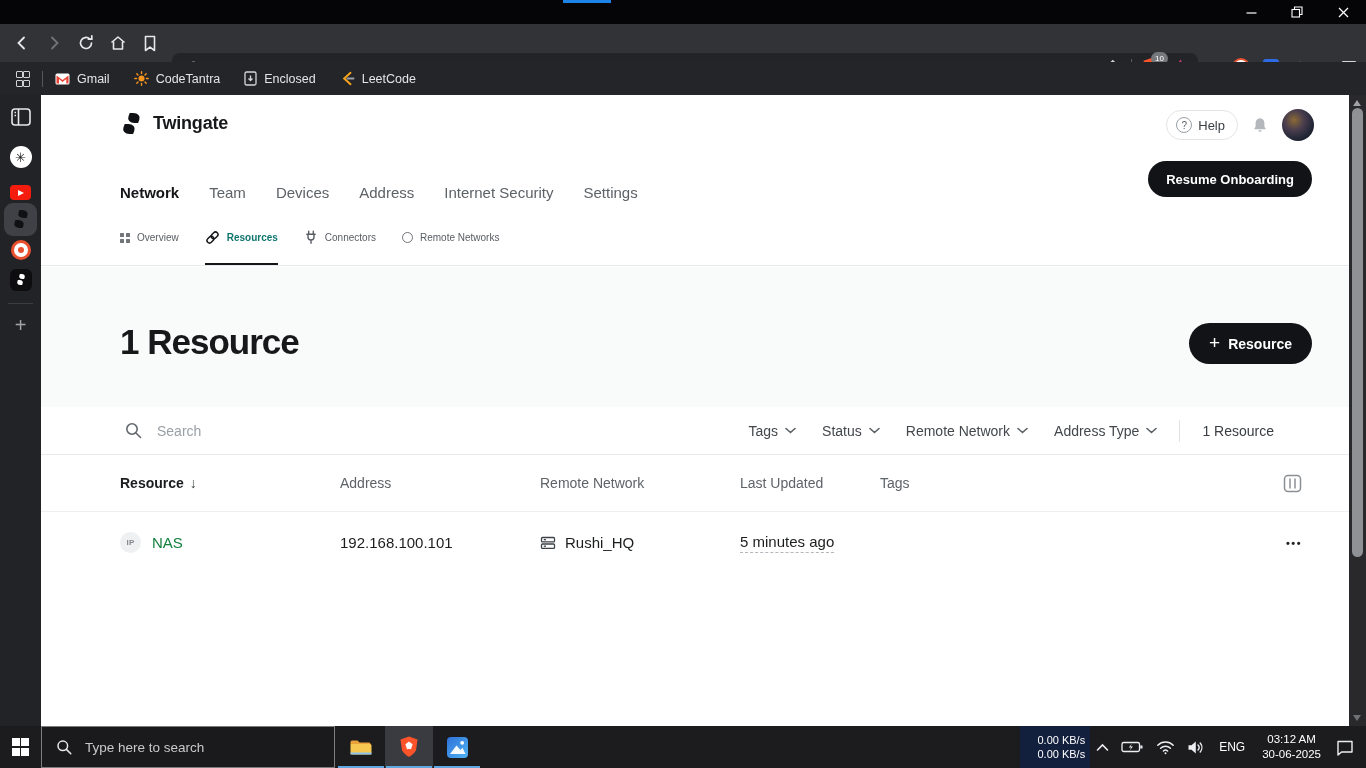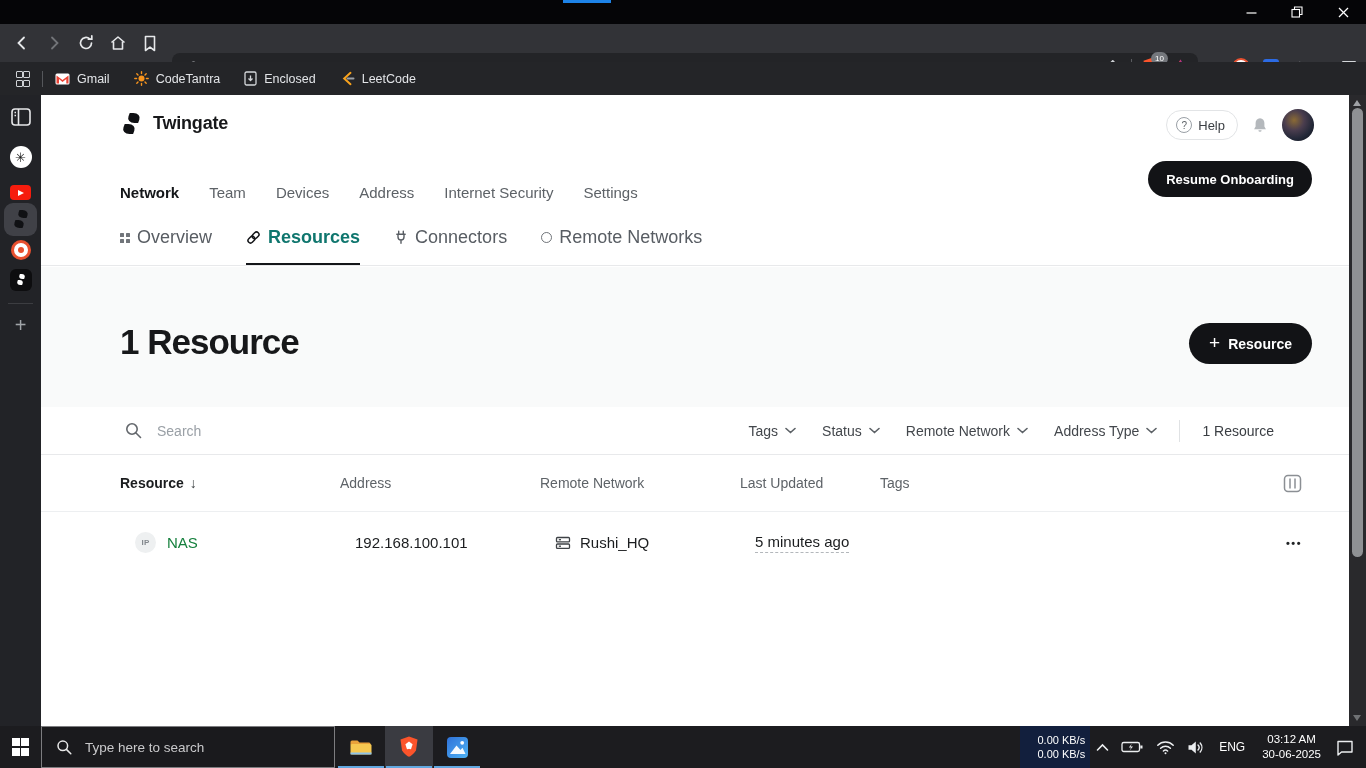--- a/index.html
+++ b/index.html
@@ -60,21 +60,21 @@
     padding:0 12px 0 9px;font-size:13px;color:#3a3e43;background:#fff;}
   .q-circle{width:16px;height:16px;border:1.4px solid #9aa0a6;border-radius:50%;box-sizing:border-box;
     display:flex;align-items:center;justify-content:center;font-size:10px;color:#5f6469;}
   .bell-circle{width:30px;height:30px;border-radius:50%;display:flex;align-items:center;justify-content:center;}
   .avatar{width:32px;height:32px;border-radius:50%;
     background:radial-gradient(circle at 38% 35%,#8a6a35 0%,#4a3d4e 35%,#232838 65%,#0b0d13 100%);}
   .resume-btn{position:absolute;right:37px;top:66px;height:36px;background:#121316;color:#fff;border-radius:18px;
     display:flex;align-items:center;padding:0 18px;font-size:13px;font-weight:700;}
   
   .subnav{position:absolute;top:117px;left:0;right:0;height:54px;border-bottom:1px solid #e8e9eb;
-    display:flex;align-items:stretch;padding-left:79px;gap:34px;font-size:18px;color:#585d63;box-sizing:border-box;}
+    display:flex;align-items:stretch;padding-left:79px;gap:26px;font-size:10px;color:#585d63;box-sizing:border-box;}
   .sn-item{display:flex;align-items:center;gap:7px;border-bottom:2px solid transparent;}
   .sn-item.active{color:#0f766e;font-weight:700;border-bottom-color:#141619;}
   .grid4{display:grid;grid-template-columns:4px 4px;grid-gap:2px;}
   .grid4 i{width:4px;height:4px;background:currentColor;border-radius:0.5px;opacity:.85;}
   .circ-ic{width:11px;height:11px;border:1.6px solid currentColor;border-radius:50%;box-sizing:border-box;opacity:.85;}
   
   .band{position:absolute;top:172px;left:0;right:0;height:140px;background:#f9fafa;}
   .h1{position:absolute;left:79px;top:55px;font-size:35px;font-weight:700;color:#17181a;letter-spacing:-1px;}
   .add-btn{position:absolute;right:37px;top:56px;height:41px;background:#121316;color:#fff;border-radius:21px;
     display:flex;align-items:center;gap:8px;padding:0 20px;font-size:14px;font-weight:700;}
@@ -91,21 +91,21 @@
   .count{color:#3a3e43;}
   .thead{position:absolute;top:48px;left:0;right:0;height:57px;display:flex;align-items:center;
     padding:0 47px 0 79px;box-sizing:border-box;border-bottom:1px solid #edeff1;font-size:14px;color:#5e6368;}
   .col-res{width:220px;display:flex;align-items:center;gap:6px;color:#1a1c1e;font-weight:700;}
   .col-addr{width:200px;}
   .col-rn{width:200px;}
   .col-lu{width:140px;}
   .col-tags{flex:1;}
   .col-actions{width:40px;display:flex;justify-content:flex-end;}
   .sort-arrow{font-size:14px;color:#3c4043;font-weight:400;}
-  .trow{position:absolute;top:105px;left:15px;right:0;height:61px;display:flex;align-items:center;
+  .trow{position:absolute;top:105px;left:0;right:0;height:61px;display:flex;align-items:center;
     padding:0 47px 0 79px;box-sizing:border-box;font-size:15px;color:#1b1d1f;}
   .res-cell{width:220px;display:flex;align-items:center;gap:11px;}
   .ip-badge{width:21px;height:21px;border-radius:50%;background:#eef0f1;color:#82878c;font-size:8px;font-weight:700;
     display:flex;align-items:center;justify-content:center;letter-spacing:.2px;}
   .res-name{font-weight:500;color:#15803d;}
   .rn-cell{width:200px;display:flex;align-items:center;gap:9px;}
   .lu-cell{width:140px;}
   .lu-text{display:inline-block;border-bottom:1px dashed #b3b7bb;padding-bottom:2px;}
   .ellipsis{font-size:11px;letter-spacing:1.5px;color:#1f2224;font-weight:700;}
   

